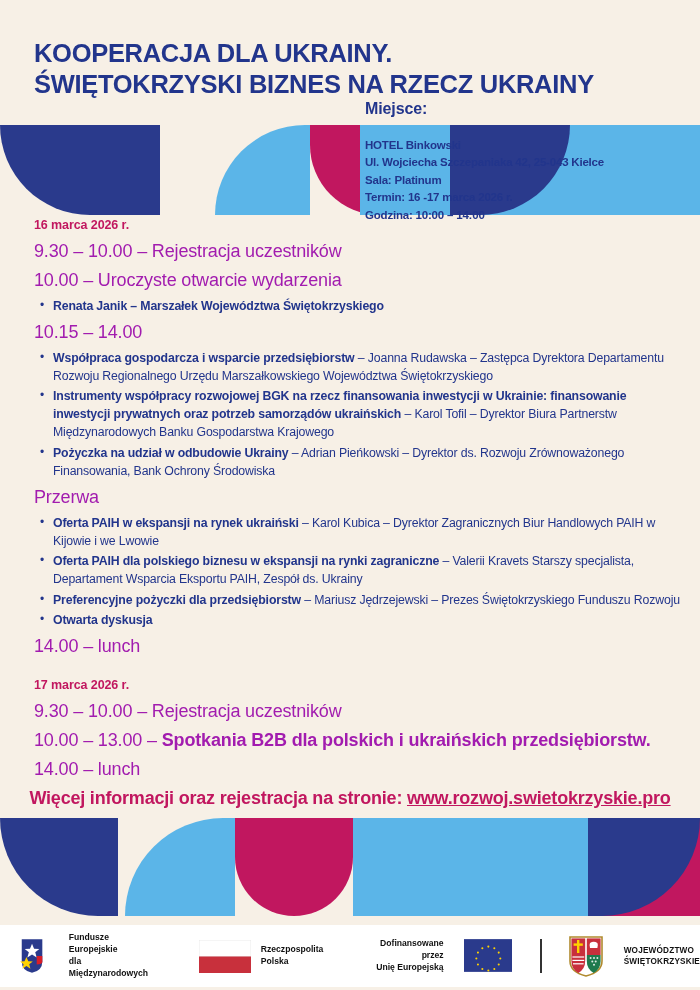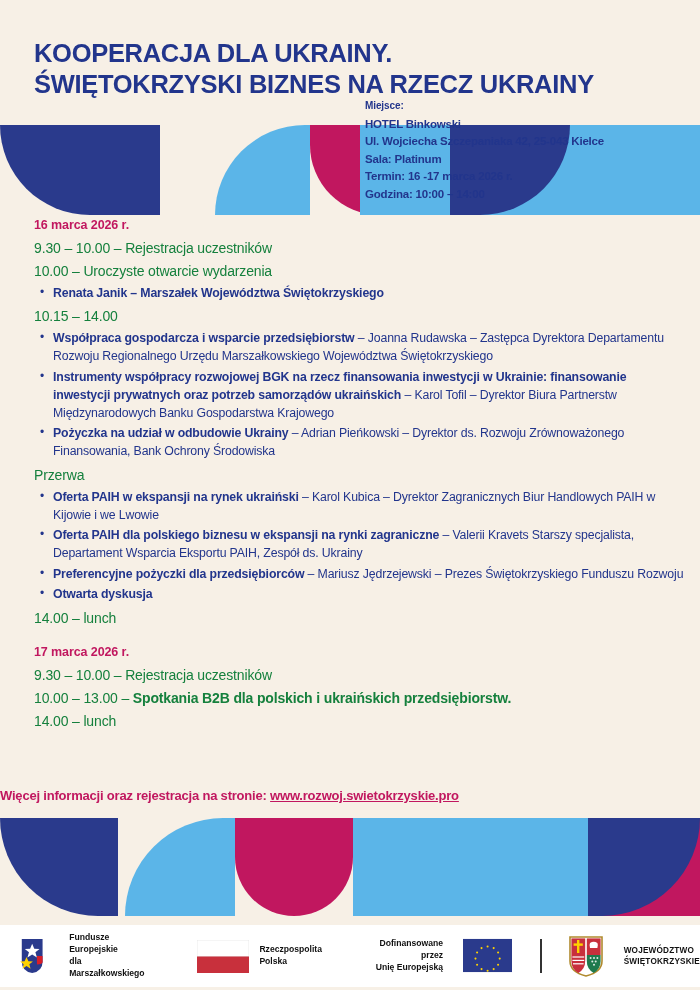--- a/index.html
+++ b/index.html
@@ -62,23 +62,23 @@
   }
 
   
   .venue {
     position:absolute;
     left:365px; top:100px;
     width:330px;
     z-index:6;
   }
   .venue-label {
-    font-size:10px; font-weight:bold;
-    color:#22358C;
-    margin-bottom:5px;
+    font-size:16px; font-weight:bold;
+    color:#22358C;
+    margin-bottom:19px;
     letter-spacing:-0.1px;
   }
   .venue-lines {
     font-size:11.5px; font-weight:bold;
     color:#22358C;
     line-height:1.52;
     letter-spacing:-0.2px;
   }
 
   
@@ -88,23 +88,23 @@
     width:650px;
   }
   .day-heading {
     color:#C1175F;
     font-weight:bold;
     font-size:12.5px;
     margin-bottom:5px;
     letter-spacing:-0.1px;
   }
   .plain-line {
-    font-size:14px;
+    font-size:18px;
     line-height:1.62;
-    color:#15803d;
+    color:#a21caf;
     letter-spacing:-0.15px;
   }
   .plain-line b { font-weight:bold; }
   ul.bullets {
     list-style:none;
     margin:0; padding:0;
   }
   ul.bullets li {
     position:relative;
     padding-left:19px;
@@ -122,22 +122,22 @@
     color:#22358C;
   }
   ul.bullets li b { font-weight:bold; }
   .gap-md { height:16px; }
 
   
   .cta {
     position:absolute;
     left:0; top:788px;
     width:700px;
-    text-align:left;
-    font-size:13px;
+    text-align:center;
+    font-size:18px;
     font-weight:bold;
     color:#C1175F;
     letter-spacing:-0.2px;
   }
   .cta a {
     color:#C1175F;
     text-decoration:underline;
   }
 
   
@@ -248,21 +248,21 @@
       <li><b>Współpraca gospodarcza i wsparcie przedsiębiorstw</b><span> – Joanna Rudawska – Zastępca Dyrektora Departamentu Rozwoju Regionalnego Urzędu Marszałkowskiego Województwa Świętokrzyskiego</span></li>
       <li><b>Instrumenty współpracy rozwojowej BGK na rzecz finansowania inwestycji w Ukrainie: finansowanie inwestycji prywatnych oraz potrzeb samorządów ukraińskich</b><span> – Karol Tofil – Dyrektor Biura Partnerstw Międzynarodowych Banku Gospodarstwa Krajowego</span></li>
       <li><b>Pożyczka na udział w odbudowie Ukrainy</b><span> – Adrian Pieńkowski – Dyrektor ds. Rozwoju Zrównoważonego Finansowania, Bank Ochrony Środowiska</span></li>
     </ul>
 
   <div class="plain-line">Przerwa</div>
 
   <ul class="bullets" id="items-b">
       <li><b>Oferta PAIH w ekspansji na rynek ukraiński</b><span> – Karol Kubica – Dyrektor Zagranicznych Biur Handlowych PAIH w Kijowie i we Lwowie</span></li>
       <li><b>Oferta PAIH dla polskiego biznesu w ekspansji na rynki zagraniczne</b><span> – Valerii Kravets  Starszy specjalista, Departament Wsparcia Eksportu PAIH, Zespół ds. Ukrainy</span></li>
-      <li><b>Preferencyjne pożyczki dla przedsiębiorców</b><span> – Mariusz Jędrzejewski – Prezes Świętokrzyskiego Funduszu Rozwoju</span></li>
+      <li><b>Preferencyjne pożyczki dla przedsiębiorstw</b><span> – Mariusz Jędrzejewski – Prezes Świętokrzyskiego Funduszu Rozwoju</span></li>
       <li><b>Otwarta dyskusja</b></li>
     </ul>
 
   <div class="plain-line">14.00 – lunch</div>
 
   <div class="gap-md"></div>
 
   <div class="day-heading">17 marca 2026 r.</div>
   <div class="plain-line">9.30 – 10.00 – Rejestracja uczestników</div>
   <div class="plain-line"><span>10.00 – 13.00 – </span><b>Spotkania B2B dla polskich i ukraińskich przedsiębiorstw.</b></div>
@@ -286,21 +286,21 @@
 
   <div class="logo-group" style="margin-left:18px;">
     <svg width="34" height="40" viewBox="0 0 34 40">
       <path d="M4 2 L26 2 L26 26 Q26 36 15 38 Q4 36 4 26 Z" fill="#2A3A8C"></path>
       <polygon points="15,7 17.2,12.2 22.8,12.5 18.4,16 20,21.5 15,18.3 10,21.5 11.6,16 7.2,12.5 12.8,12.2" fill="#FFFFFF"></polygon>
       <polygon points="9,21 11,25.5 15.8,25.8 12,28.8 13.3,33.5 9,30.7 4.7,33.5 6,28.8 2.2,25.8 7,25.5" fill="#FFD200"></polygon>
       <path d="M20 20 L26 20 L26 27 Q25 29 20 29 Z" fill="#D81E28"></path>
     </svg>
     <div class="logo-text" style="margin-left:19px;">
       <div>Fundusze Europejskie</div>
-      <div>dla Marszałkowskiego</div>
+      <div>dla Międzynarodowych</div>
     </div>
   </div>
 
   <div class="logo-group" style="margin-left:42px;">
     <svg width="52" height="33" viewBox="0 0 52 33">
       <rect x="0" y="0" width="52" height="16.5" fill="#FFFFFF" stroke="#DDD" stroke-width="0.6"></rect>
       <rect x="0" y="16.5" width="52" height="16.5" fill="#C8303C"></rect>
     </svg>
     <div class="logo-text" style="margin-left:10px;">
       <div>Rzeczpospolita</div>

